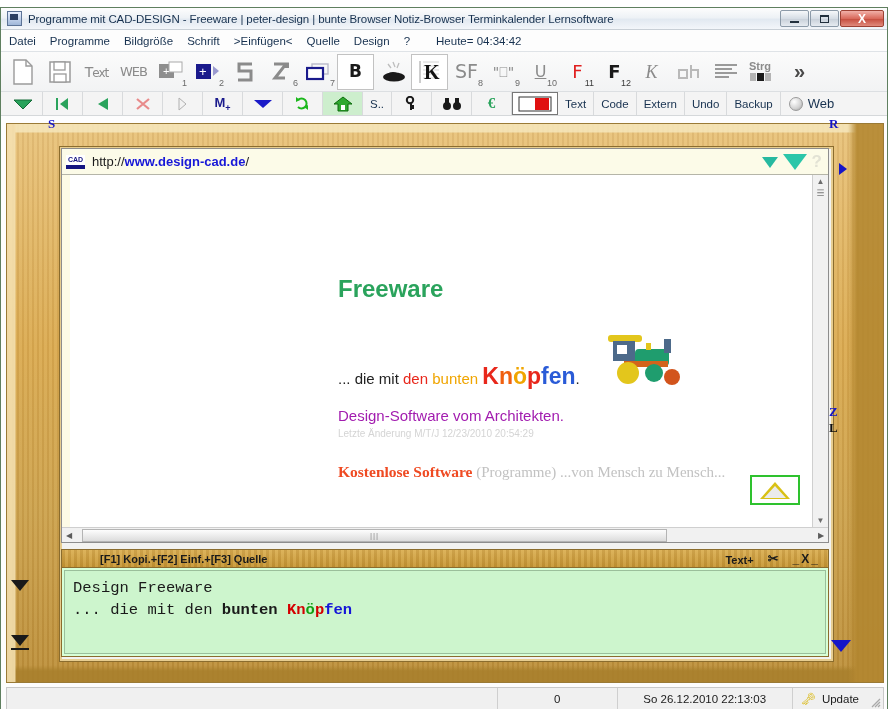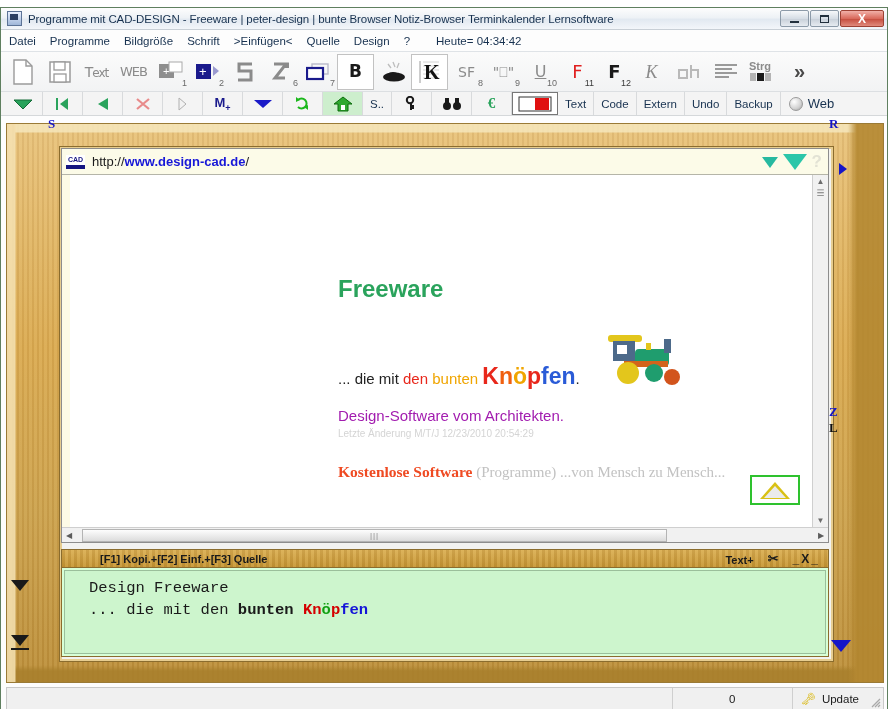--- a/index.html
+++ b/index.html
@@ -328,21 +328,21 @@
   }
   .eb-keys { display: flex; gap: 0; margin-left: 32px; }
   .eb-right { position: absolute; right: 8px; display: flex; align-items: flex-end; gap: 14px; }
   .eb-scissor { font-size: 13px; }
   .eb-wm { font-size: 12px; letter-spacing: 2px; }
   .editor-body {
     flex: 1;
     background: #cdf5cd;
     border: 1px solid #9bbf9b;
     margin: 2px;
-    padding: 6px 0 0 24px;
+    padding: 6px 0 0 8px;
     font-family: "Liberation Mono", monospace;
     font-size: 15.5px;
     line-height: 1.45;
     color: #1a1a1a;
   }
   .editor-body b { font-weight: bold; }
   .e-red { color: #d40000; }
   .e-green { color: #12a012; }
   .e-blue { color: #1414d8; }
 
@@ -474,21 +474,21 @@
 
     <div class="tb1-btn sel">
       <svg width="24" height="26" viewBox="0 0 24 26">
           <path d="M2 2 v22" stroke="#9a9a9a" stroke-width="1"></path>
           <path d="M5 3 h16 M5 7 h16 M5 11 h16 M5 15 h16 M5 19 h16" stroke="#d4d4d4" stroke-width="1"></path>
         </svg>
       <span class="glyph k" style="position:absolute;left:12px;top:7px;">K</span>
     </div>
 
     <div class="tb1-btn">
-      <span class="glyph" style="font-size:14px;">SF</span>
+      <span class="glyph" style="font-size:19px;">SF</span>
         <span class="sub">8</span>
     </div>
 
     <div class="tb1-btn">
       <span class="glyph" style="font-size:14px;">"<span style="font-family:'DejaVu Sans',sans-serif;">⎕</span>"</span>
         <span class="sub">9</span>
     </div>
 
     <div class="tb1-btn">
       <span class="glyph" style="text-decoration:underline;font-size:16px;">U</span>
@@ -710,20 +710,21 @@
     </div>
     <div class="editor-body">
       <div>Design Freeware</div>
       <div><span>... die mit den </span><b>bunten </b><b class="e-red">K</b><b class="e-red">n</b><b class="e-green">ö</b><b class="e-red">p</b><b class="e-blue">fen</b></div>
     </div>
   </div>
 
   <div class="statusbar">
     <div class="sb-cell sb-grow"></div>
     <div class="sb-cell sb-num">0</div>
+    <div class="sb-cell sb-date">So 26.12.2010 22:13:03</div>
     <div class="sb-update">
       <span class="key-icon">🗝</span>
       <span>Update</span>
     </div>
     <div class="sb-grip">
       <svg width="12" height="12">
           <path d="M11 3 L3 11 M11 6 L6 11 M11 9 L9 11" stroke="#a9a9a9" stroke-width="1.3"></path>
         </svg>
     </div>
   </div>

